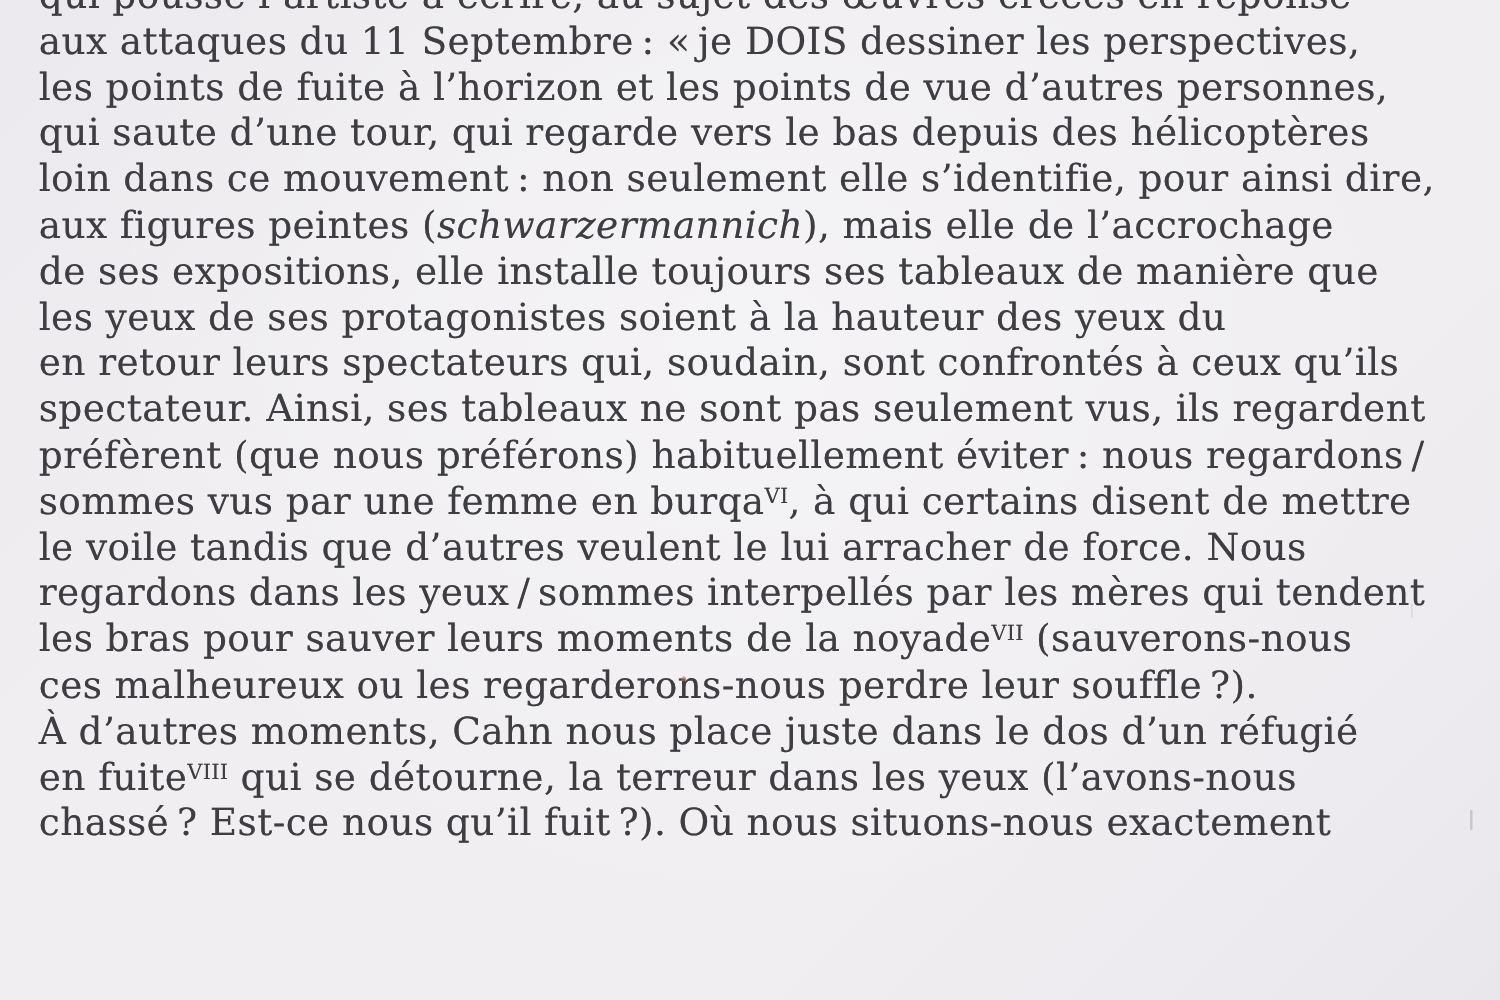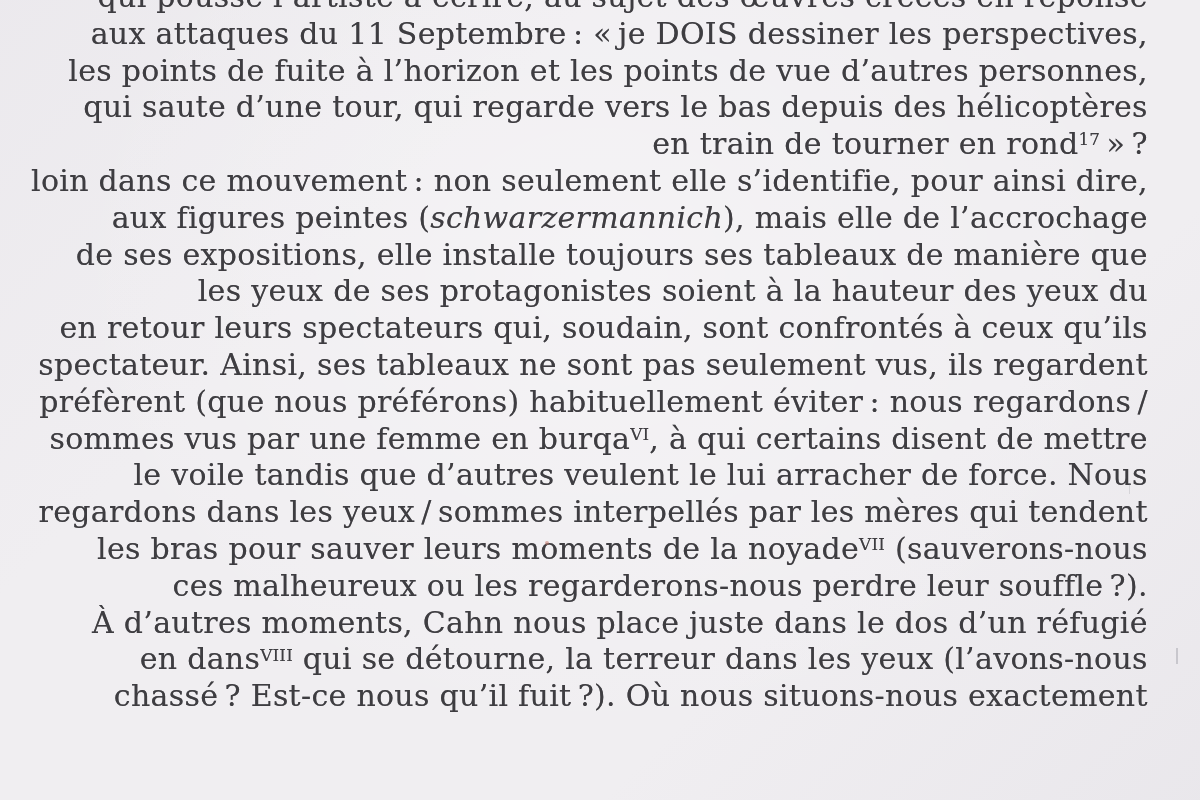--- a/index.html
+++ b/index.html
@@ -26,21 +26,21 @@
     left: 31px;
     top: -21px;
     font-family: "DejaVu Serif", "Liberation Serif", serif;
     font-size: 30px;
     line-height: 36.8px;
     letter-spacing: 0.3px;
     color: var(--ink, #3e3d41);
     white-space: nowrap;
     text-shadow: 0 0 0.4px rgba(62,61,65,0.55);
   }
-  .line { height: 36.8px; text-align: right; }
+  .line { height: 36.8px; }
   .line.indent { padding-left: 57px; }
   .line em { font-style: italic; }
   .line sup {
     font-size: 0.56em;
     letter-spacing: 0.2px;
     vertical-align: baseline;
     position: relative;
     top: -0.52em;
   }
   .scan-artifact {
@@ -69,34 +69,33 @@
 <body>
 
 <main>
   <div class="paper-texture"></div>
   <div class="text-block">
     <div>
         <div class="line"><span>qui pousse l’artiste à écrire, au sujet des œuvres créées en réponse</span></div>
         <div class="line"><span>aux attaques du 11 Septembre : « je DOIS dessiner les perspectives,</span></div>
         <div class="line"><span>les points de fuite à l’horizon et les points de vue d’autres personnes,</span></div>
         <div class="line"><span>qui saute d’une tour, qui regarde vers le bas depuis des hélicoptères</span></div>
-        <div class="line"><span>en train de tourner en rond</span><sup>17</sup><span> » ?</span></div>
         <div class="line"><span>loin dans ce mouvement : non seulement elle s’identifie, pour ainsi dire,</span></div>
         <div class="line"><span>aux figures peintes (</span><em>schwarzermannich</em><span>), mais elle de l’accrochage</span></div>
         <div class="line"><span>de ses expositions, elle installe toujours ses tableaux de manière que</span></div>
         <div class="line"><span>les yeux de ses protagonistes soient à la hauteur des yeux du</span></div>
         <div class="line"><span>en retour leurs spectateurs qui, soudain, sont confrontés à ceux qu’ils</span></div>
         <div class="line"><span>spectateur. Ainsi, ses tableaux ne sont pas seulement vus, ils regardent</span></div>
         <div class="line"><span>préfèrent (que nous préférons) habituellement éviter : nous regardons /</span></div>
         <div class="line"><span>sommes vus par une femme en burqa</span><sup>VI</sup><span>, à qui certains disent de mettre</span></div>
         <div class="line"><span>le voile tandis que d’autres veulent le lui arracher de force. Nous</span></div>
         <div class="line"><span>regardons dans les yeux / sommes interpellés par les mères qui tendent</span></div>
         <div class="line"><span>les bras pour sauver leurs moments de la noyade</span><sup>VII</sup><span> (sauverons-nous</span></div>
         <div class="line"><span>ces malheureux ou les regarderons-nous perdre leur souffle ?).</span></div>
         <div class="line"><span>À d’autres moments, Cahn nous place juste dans le dos d’un réfugié</span></div>
-        <div class="line"><span>en dans</span><sup>VIII</sup><span> qui se détourne, la terreur dans les yeux (l’avons-nous</span></div>
+        <div class="line"><span>en fuite</span><sup>VIII</sup><span> qui se détourne, la terreur dans les yeux (l’avons-nous</span></div>
         <div class="line"><span>chassé ? Est-ce nous qu’il fuit ?). Où nous situons-nous exactement</span></div>
       </div>
   </div>
   <div class="scan-artifact speck-red"></div>
   <div class="scan-artifact hairline-1"></div>
   <div class="scan-artifact hairline-2"></div>
 </main>
 
 </body></html>

